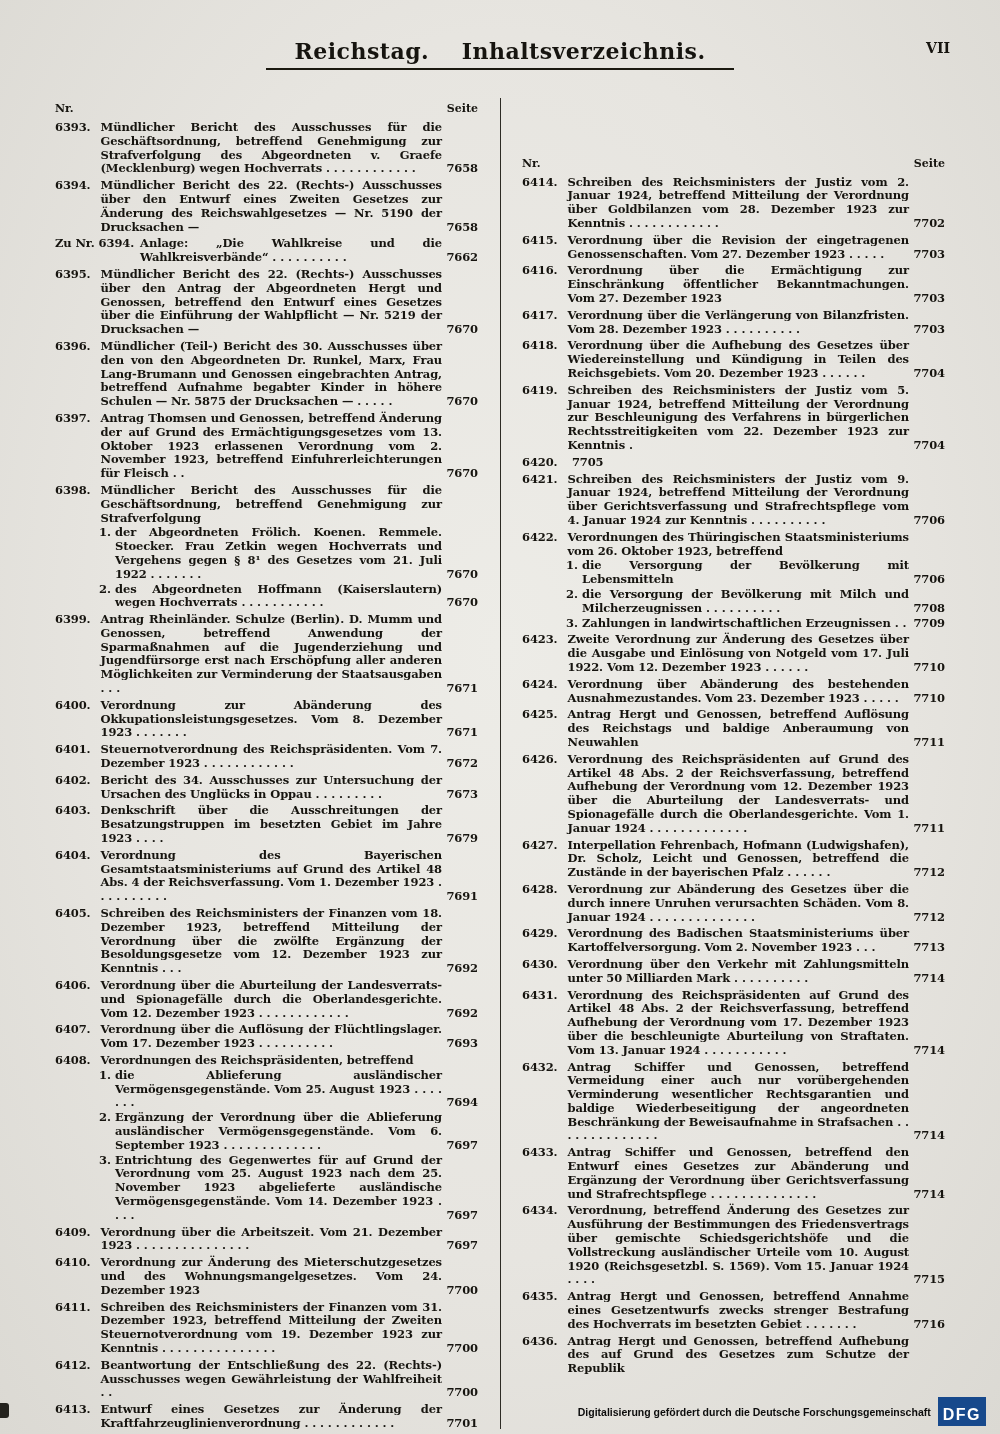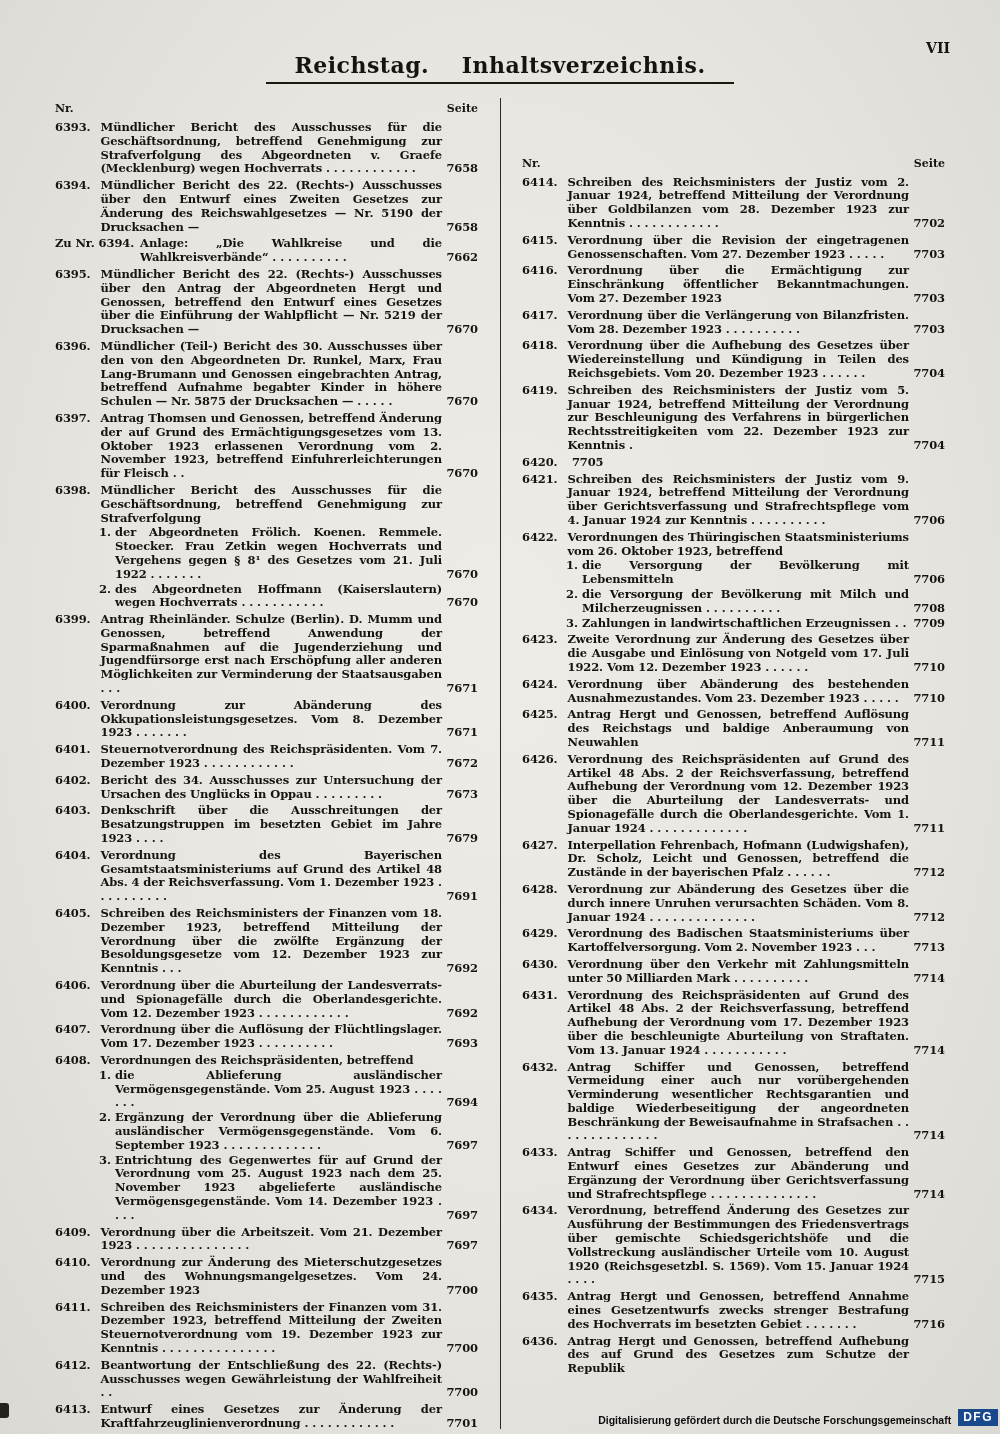--- a/index.html
+++ b/index.html
@@ -5,47 +5,47 @@
   * { margin:0; padding:0; box-sizing:border-box; }
   html,body { width:1000px; height:1434px; }
   body { background:#c9c7c2; font-family:"DejaVu Serif", serif; }
   .page {
     position:relative; width:1000px; height:1434px; overflow:hidden;
     background: radial-gradient(ellipse at 50% 45%, #edece7 0%, #e7e5e0 55%, #dbd9d3 100%);
     color:#16140f;
   }
   .masthead { position:relative; padding-top:38px; height:76px; }
   .title {
-    display:block; margin:14px auto; width:max-content;
+    display:block; margin:0 auto; width:max-content;
     font-size:22px; font-weight:bold; letter-spacing:0.5px; word-spacing:1.1em;
     border-bottom:2.5px solid #1b1910; padding:0 28px 4px;text-align:right;
   }
   .folio { position:absolute; right:50px; top:40px; font-size:14px; font-weight:bold; }
   .columns { position:relative; margin:26px 55px 0; display:flex; gap:44px;align-items:center; }
   .columns::before {
     content:""; position:absolute; left:50%; top:-4px; bottom:2px; width:1.2px; background:#2d2b24;
   }
   .col { width:430px; }
   .colhead { display:flex; justify-content:space-between; font-size:11px; font-weight:bold; margin-bottom:6px; }
   .entries { font-size:11.5px; line-height:1.2; font-weight:bold; letter-spacing:-0.1px; }
   .entry { display:flex; align-items:flex-start; margin-top:3px; }
   .entry.sub { margin-top:1px; }
   .nr { flex:0 0 44px; text-align:left; padding-right:10px; white-space:nowrap; }
   .nr.wide { flex:0 0 auto; padding-right:6px; }
   .spacer { flex:0 0 44px; }
   .lbl { flex:0 0 16px; }
   .txt { flex:1 1 auto; text-align:justify; }
   .pg { flex:0 0 36px; text-align:right; align-self:flex-end; }
   .footer {
-    position:absolute; right:2px; bottom:8px; display:flex; align-items:flex-end; gap:7px;
+    position:absolute; right:14px; bottom:8px; display:flex; align-items:center; gap:7px;
     font-family:"Liberation Sans", sans-serif; font-size:10.5px; font-weight:bold; color:#0d0d0d;
   }
   .dfg {
-    background:#17498c; color:#ffffff; padding:1px 5px 2px;
-    font-size:12px; font-weight:bold; letter-spacing:1.5px;
+    background:#17498c; color:#ffffff; padding:9px 5px 2px;
+    font-size:16px; font-weight:bold; letter-spacing:1.5px;
   }
   .artifact { position:absolute; left:0; bottom:16px; width:9px; height:15px; background:#24221d; border-radius:0 3px 3px 0; }
 </style>
 </head>
 <body>
 
 <div class="page">
 
   <header class="masthead">
     <span class="title">Reichstag. Inhaltsverzeichnis.</span>

